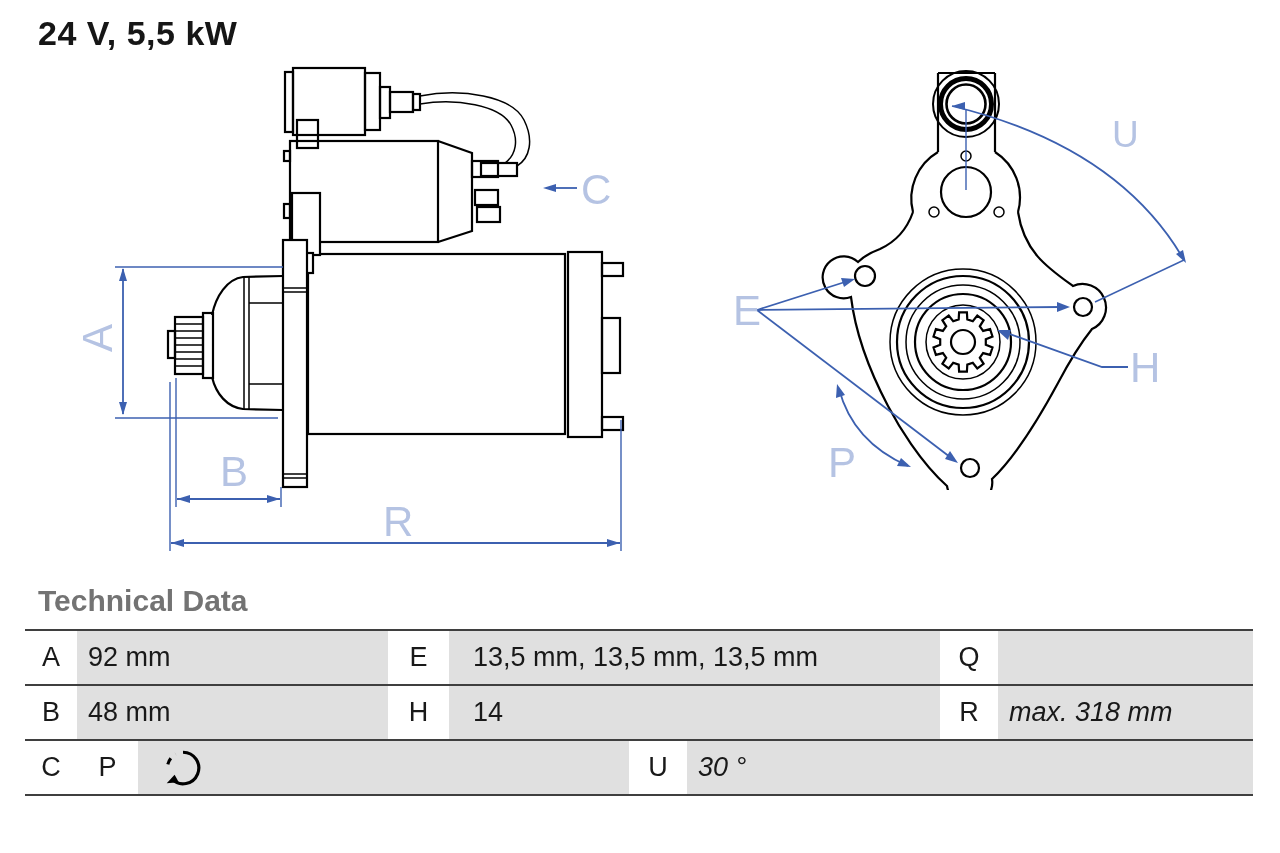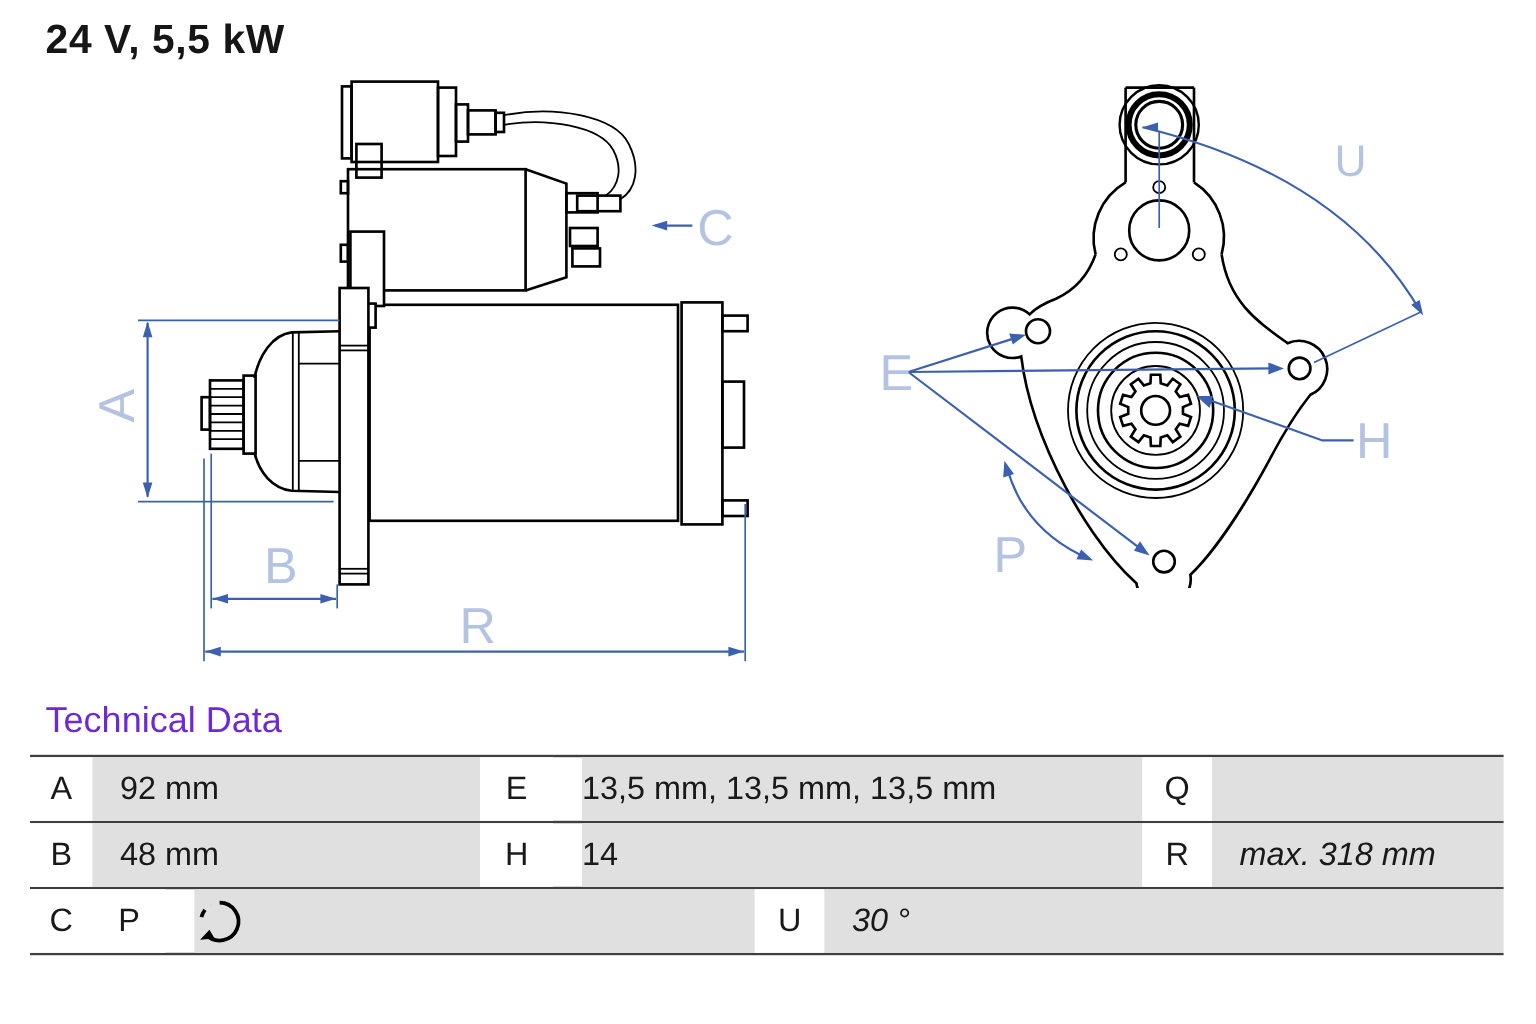--- a/index.html
+++ b/index.html
@@ -1,30 +1,30 @@
 <!DOCTYPE html>
 <html><head>
 <meta charset="utf-8">
 <style>
   html,body{margin:0;padding:0;background:#ffffff;}
   .page{position:relative;width:1280px;height:853px;background:#fff;overflow:hidden;
         font-family:"Liberation Sans",sans-serif;color:#1a1a1a;}
   .product-title{position:absolute;left:38px;top:14px;font-size:34px;letter-spacing:.5px;color:#161616;font-weight:bold;}
   .drawing{position:absolute;}
-  .table-heading{position:absolute;left:38px;top:584px;font-size:30px;font-weight:normal;color:#6d28d9;}
+  .table-heading{position:absolute;left:38px;top:584px;font-size:30px;font-weight:bold;color:#737373;}
   .tech-table{position:absolute;left:25px;top:629px;width:1228px;border-top:2px solid #3f3f3f;
               font-size:27px;color:#191919;}
   .trow{display:flex;height:53px;border-bottom:2px solid #3f3f3f;align-items:stretch;}
   .cell{display:flex;align-items:center;}
   .key{justify-content:center;background:#ffffff;}
-  .val{background:#e0e0e0;padding-left:23px;}
+  .val{background:#e0e0e0;padding-left:11px;}
   .k1{width:52px;}
   .v1{width:300px;}
   .k2{width:61px;}
-  .v2{width:467px;padding-left:0;margin-left:24px;}
+  .v2{width:467px;padding-left:24px;}
   .k3{width:58px;}
   .v3{flex:1;font-style:italic;}
   .rot-icon{width:42px;height:42px;}
   svg text.lbl{fill:#b5c3e3;font-family:"Liberation Sans",sans-serif;font-size:42px;}
   svg text.lbl-sm{fill:#b5c3e3;font-family:"Liberation Sans",sans-serif;font-size:37px;}
   .blk{stroke:#000;fill:none;stroke-width:2.2;}
   .blk-thin{stroke:#000;fill:none;stroke-width:1.5;}
   .blk-w{stroke:#000;fill:#fff;stroke-width:2.2;}
   .blu{stroke:#3c60b0;fill:none;stroke-width:1.8;}
   .blu-thin{stroke:#3c60b0;fill:none;stroke-width:1.4;}

